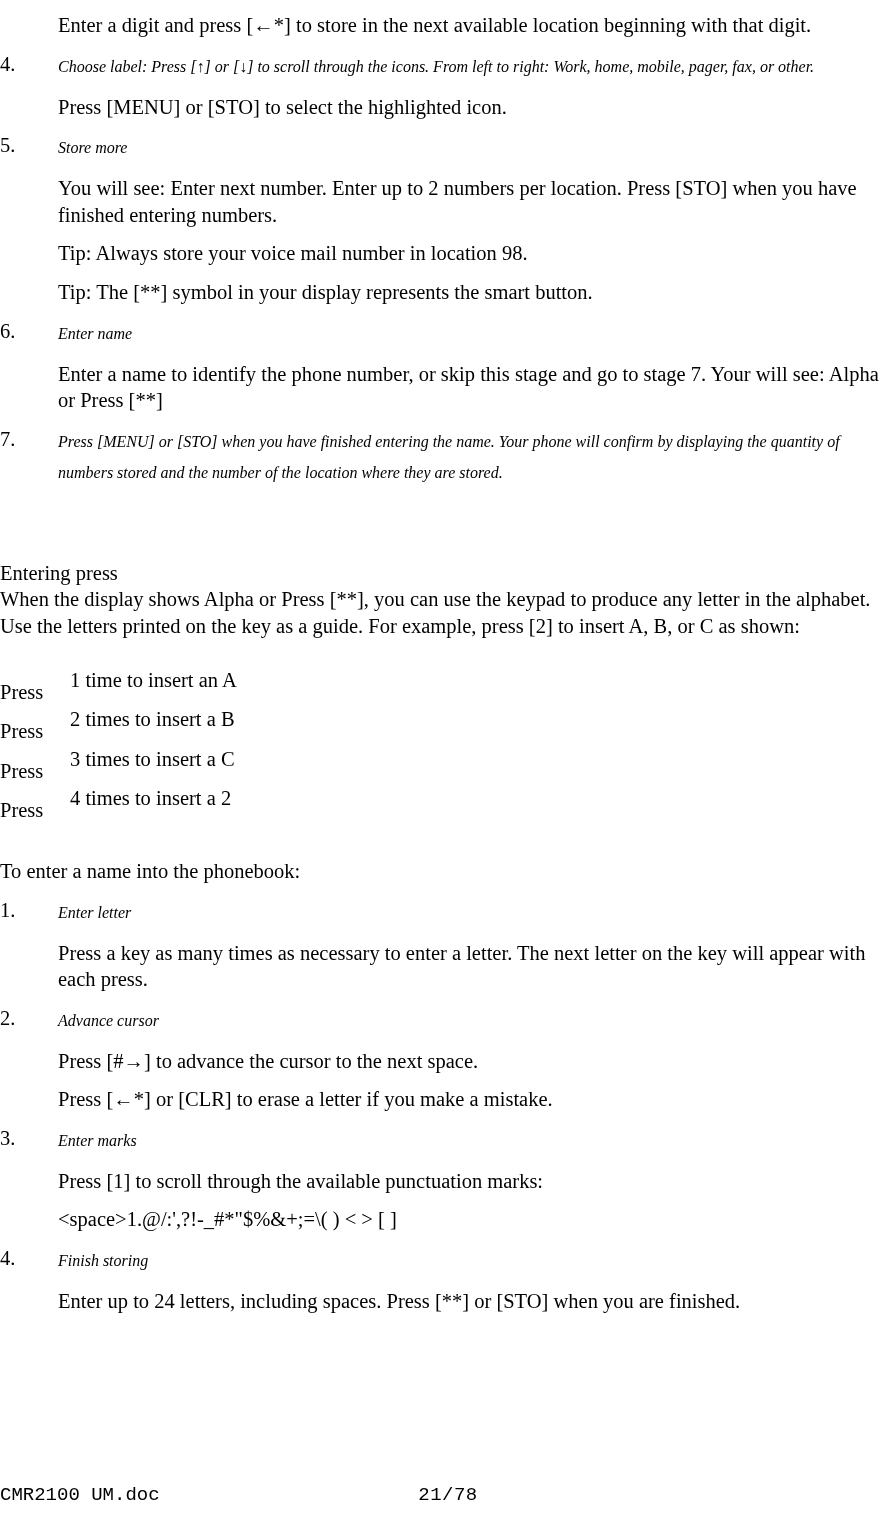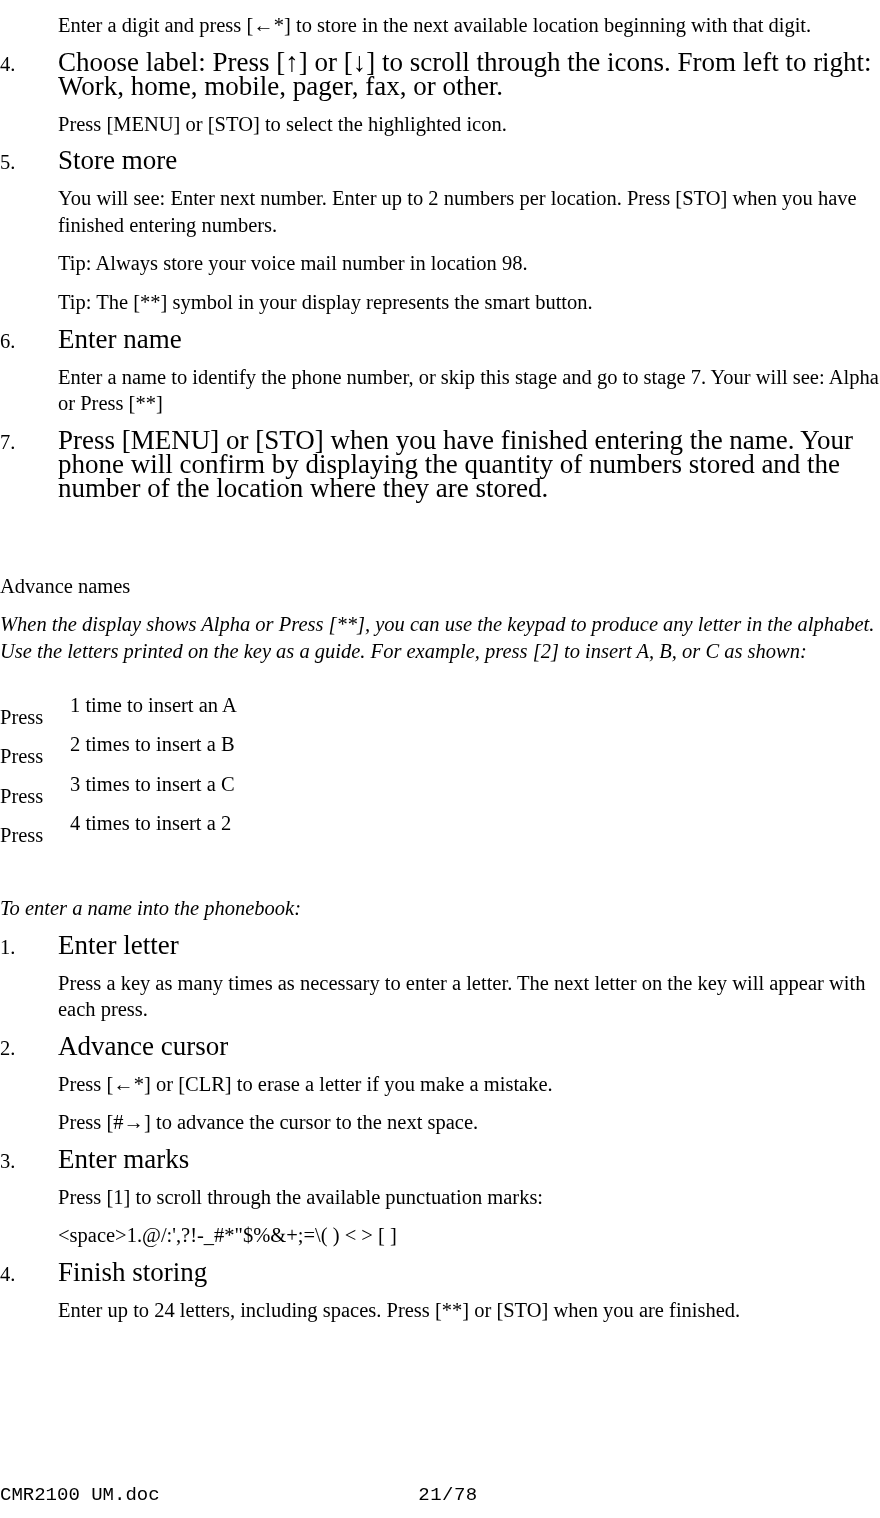--- a/index.html
+++ b/index.html
@@ -49,39 +49,39 @@
   .step-num {
     position: absolute;
     left: 0;
     top: 0;
     width: 48px;
     text-align: left;
     font-size: 20.5px;
     line-height: 26.6px;
   }
   .step-body {
-    font-size: 27px;
-    line-height: 22px;
+    font-size: 16px;
+    line-height: 31px;
+    font-style: italic;
   }
 
   
   .indent {
     padding-left: 58px;
     margin-top: 12px;
     font-size: 20.5px;
     line-height: 26.6px;
   }
 
   
   .flush {
     padding-left: 0;
-    margin-top: 12px;
-    font-size: 20.5px;
-    line-height: 26.6px;
-    font-style: italic;
+    margin-top: 0;
+    font-size: 20.5px;
+    line-height: 26.6px;
   }
 
   .heading {
     padding-left: 0;
     font-size: 20.5px;
     line-height: 26.6px;
     font-weight: normal;
     margin: 0;
   }
 
@@ -177,21 +177,21 @@
     </div>
 
     <div class="step">
       <span class="step-num">7.</span>
       <span class="step-body">Press [MENU] or [STO] when you have finished entering the name. Your phone will confirm by displaying the quantity of numbers stored and the number of the location where they are stored.</span>
     </div>
 
     <div class="spacer-lg"></div>
     <div class="spacer-md"></div>
 
-    <h2 class="heading">Advance names</h2>
+    <h2 class="heading">Entering press</h2>
 
     <div class="flush">
       <span class="para">When the display shows Alpha or Press [**], you can use the keypad to produce any letter in the alphabet. Use the letters printed on the key as a guide.  For example, press [2] to insert A, B, or C as shown:</span>
     </div>
 
     <div class="spacer-sm"></div>
 
     <div class="press-row">
       <span class="press-label">Press</span>
       <span class="press-text">1 time to insert an A</span>
@@ -221,24 +221,24 @@
     </div>
     <div class="indent">
       <span class="para">Press a key as many times as necessary to enter a letter. The next letter on the key will appear with each press.</span>
     </div>
 
     <div class="step">
       <span class="step-num">2.</span>
       <span class="step-body">Advance cursor</span>
     </div>
     <div class="indent">
+      <span class="para">Press [#→] to advance the cursor to the next space.</span>
+    </div>
+    <div class="indent">
       <span class="para">Press [←*] or [CLR] to erase a letter if you make a mistake.</span>
-    </div>
-    <div class="indent">
-      <span class="para">Press [#→] to advance the cursor to the next space.</span>
     </div>
 
     <div class="step">
       <span class="step-num">3.</span>
       <span class="step-body">Enter marks</span>
     </div>
     <div class="indent">
       <span class="para">Press [1] to scroll through the available punctuation marks:</span>
     </div>
     <div class="indent">

